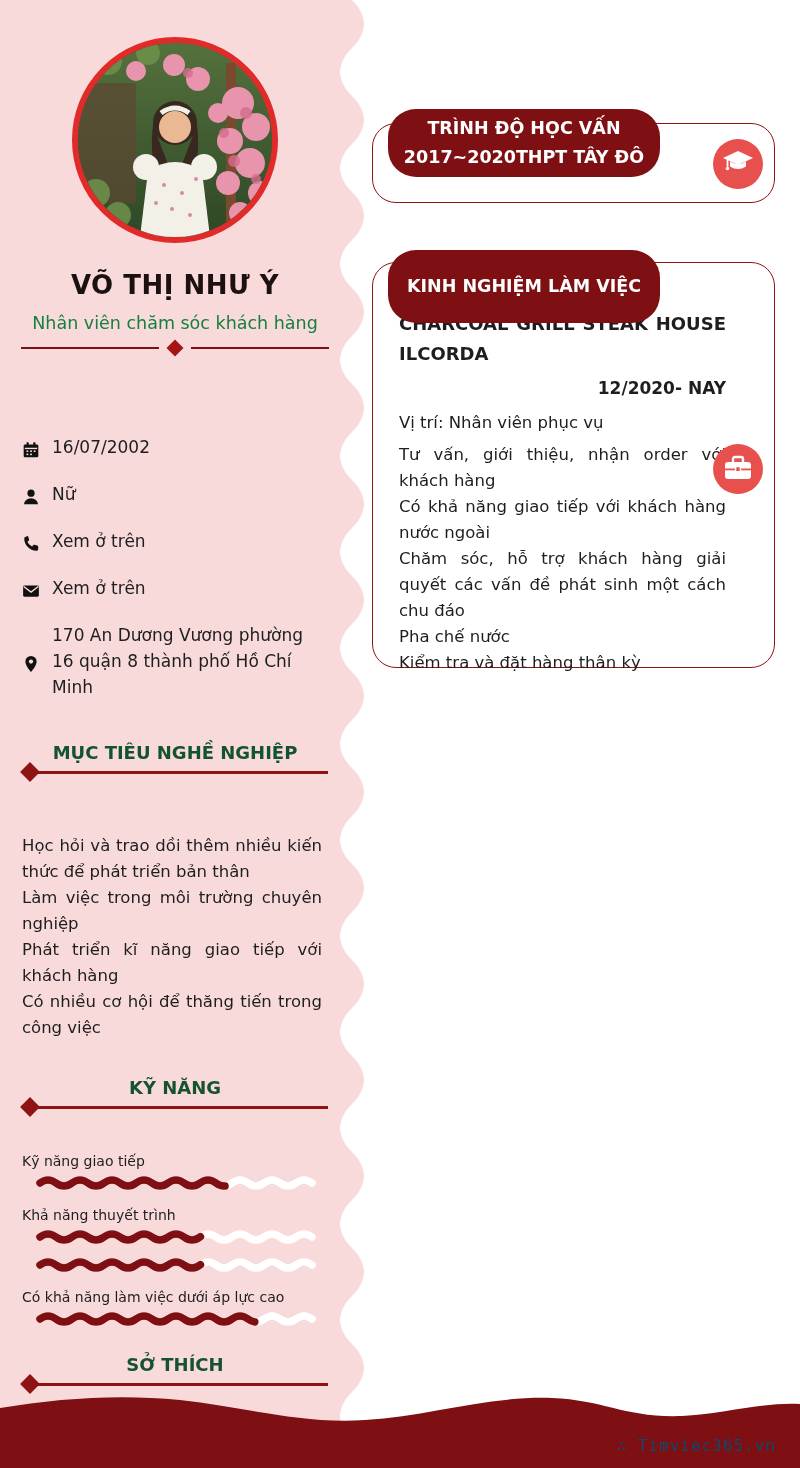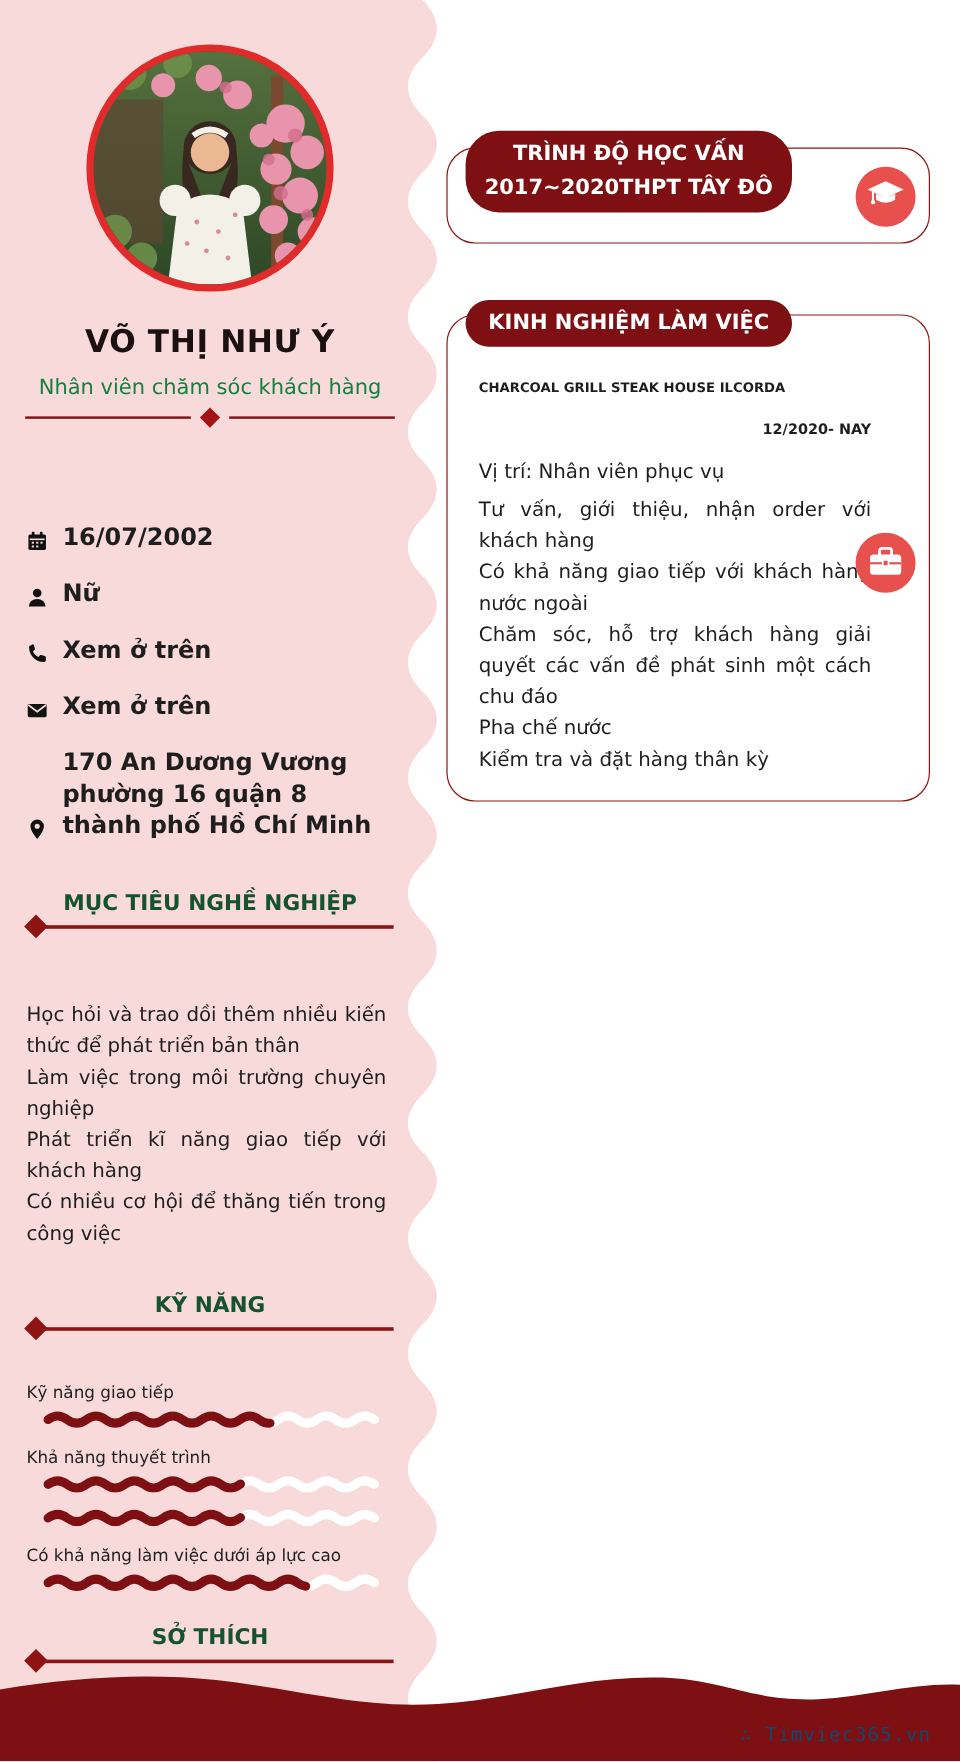--- a/index.html
+++ b/index.html
@@ -15,21 +15,21 @@
   .photo-ring svg { display:block; }
 
   .person-name { margin-top:27px; text-align:center; font-size:26px; font-weight:bold;
                  color:#1b1111; letter-spacing:0.5px; }
   .person-title { margin-top:13px; text-align:center; font-size:17.5px; color:#15803d; }
   .name-rule { display:flex; align-items:center; width:308px; margin:9px auto 0; }
   .name-rule .ln { flex:1; height:2.5px; background:#7E0F12; }
   .name-rule .dm { width:12px; height:12px; background:#A31515; transform:rotate(45deg); margin:0 10px; }
 
   .contact-list { margin:80px 0 0 22px; width:306px; list-style:none; }
-  .contact-list li { display:flex; align-items:flex-end; margin-bottom:21px; font-size:20px; line-height:26px;font-weight:bold; }
+  .contact-list li { display:flex; align-items:center; margin-bottom:21px; font-size:17px; line-height:26px; }
   .ci { width:18px; margin:5px 12px 0 0; flex:0 0 18px; }
   .ci svg { display:block; }
 
   .sec-head { width:306px; margin:0 0 0 22px; }
   .sec-title { display:block; text-align:center; font-size:18px; font-weight:bold; color:#14532d; }
   .sec-rule { position:relative; height:16px; margin-top:2px; }
   .sec-rule .rule-line { position:absolute; left:12px; right:0; top:6px; height:2.5px; background:#8E1414; }
   .sec-rule .diamond { position:absolute; left:1px; top:0px; width:14px; height:14px; background:#8E1414; transform:rotate(45deg); }
 
   .objective-block { margin:52px 22px 0 22px; width:300px; font-size:16.5px; line-height:26px; }
@@ -43,30 +43,30 @@
   .hobby-block { margin:38px 22px 0 22px; width:300px; font-size:16.5px; line-height:27px; }
 
   
   .rbox { position:absolute; background:#fff; border:1.6px solid #8E1414; border-radius:24px; z-index:2; }
   #edu-box { left:372px; top:123px; width:403px; height:80px; }
   #exp-box { left:372px; top:262px; width:403px; height:406px; }
 
   .rbadge { position:absolute; left:15px; background:#7E0F12; color:#ffffff; font-weight:bold;
             text-align:center; border-radius:28px; z-index:4; }
   #edu-badge { top:-15px; width:272px; padding:5px 12px; font-size:17.5px; line-height:29px; }
-  #exp-badge { top:-13px; width:272px; padding:5px 12px; font-size:17.5px; line-height:29px; }
+  #exp-badge { top:-13px; width:272px; padding:22px 12px; font-size:17.5px; line-height:29px; }
 
   .rcircle { position:absolute; width:50px; height:50px; border-radius:50%; background:#E8504E; z-index:4; }
   #edu-circle { right:11px; top:15px; }
   #exp-circle { right:11px; top:181px; }
   .rcircle svg { display:block; margin:10px auto 0; }
 
   .exp-content { padding:46px 48px 0 26px; font-size:16.5px; line-height:26px; }
-  .exp-company { font-weight:bold; font-size:11px; line-height:30px; text-align:justify; }
-  .exp-period { font-weight:bold; font-size:12px; text-align:right; margin-top:6px; }
+  .exp-company { font-weight:bold; font-size:18px; line-height:30px; text-align:justify; }
+  .exp-period { font-weight:bold; font-size:17px; text-align:right; margin-top:6px; }
   .exp-position { margin-top:9px; }
   .exp-duties { margin-top:6px; }
   .exp-duties p { text-align:justify; }
 
   
   #footer-wave { position:absolute; left:0; bottom:0; z-index:5; }
   .watermark { position:absolute; right:24px; bottom:13px; z-index:6; color:#0c4a6e;
                font-family:"DejaVu Sans Mono", "Liberation Mono", monospace; font-size:16px; letter-spacing:1px;margin-left:19px; }
 </style>
 </head>

